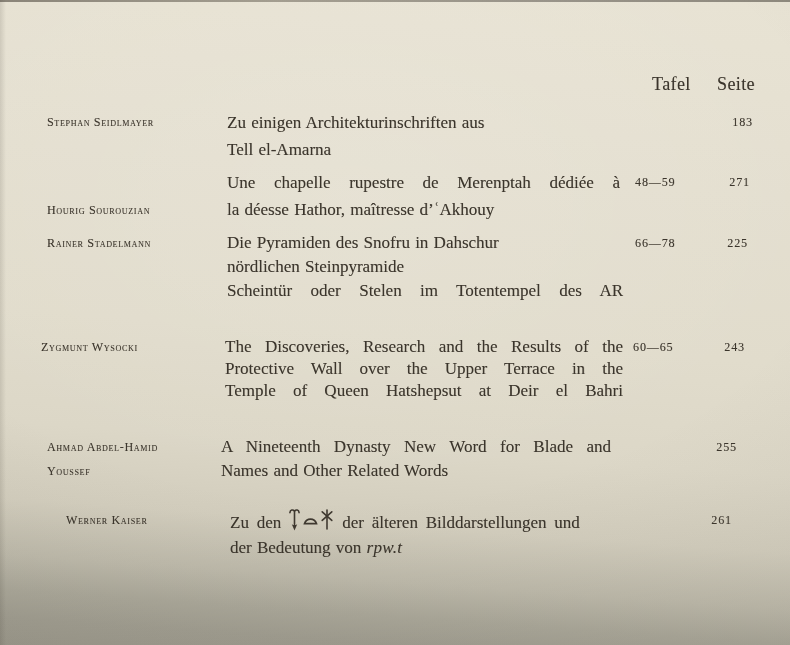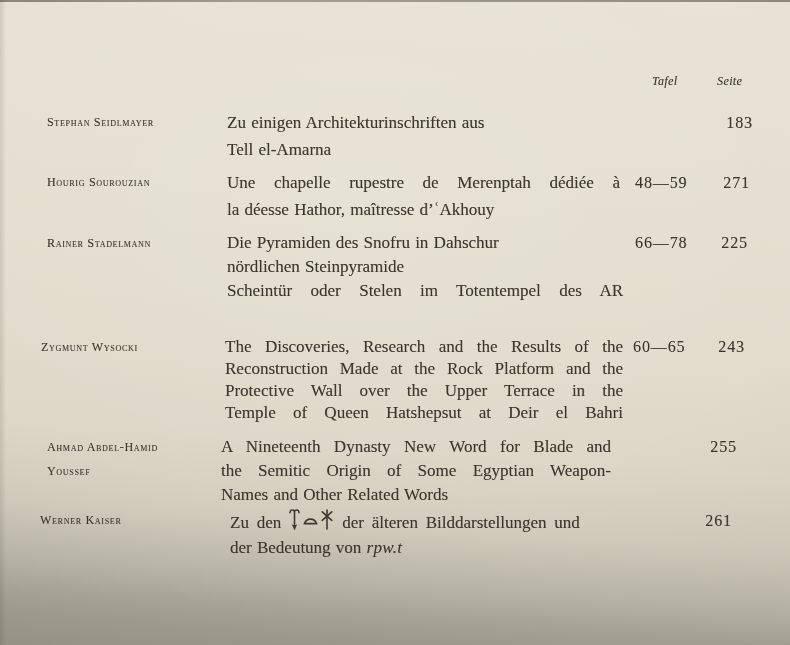--- a/index.html
+++ b/index.html
@@ -20,44 +20,44 @@
   .top-edge{
     position:absolute;top:0;left:0;width:790px;height:2px;
     background:linear-gradient(90deg,#6b655a, #8c8679 35%, #7e7970 70%, #6f6a60);
     opacity:.75;
   }
   .left-edge{
     position:absolute;top:0;left:0;width:6px;height:645px;
     background:linear-gradient(90deg,rgba(62,57,47,0.14),rgba(62,57,47,0));
   }
 
-  .hdr{position:absolute;font-size:12px;letter-spacing:0.4px;font-style:italic;}
+  .hdr{position:absolute;font-size:18px;letter-spacing:0.4px;}
   .tafel-h{left:652px;top:74px;}
   .seite-h{left:717px;top:74px;}
 
   .entry{position:absolute;left:0;width:790px;}
   .author{position:absolute;top:0;font-size:12px;font-variant:small-caps;
           letter-spacing:0.7px;white-space:nowrap;}
   .title{position:absolute;top:0;font-size:17px;word-spacing:1px;}
   .line{min-height:1em;}
   .jl{text-align:justify;text-align-last:justify;}
   .ws4{word-spacing:4px;}
-  .num{position:absolute;top:0;font-size:16px;letter-spacing:0.9px;
+  .num{position:absolute;top:0;font-size:12px;letter-spacing:0.9px;
        font-feature-settings:"onum" 1;white-space:nowrap;}
   .tafel{width:60px;}
   .seite{width:60px;text-align:right;}
   .it{font-style:italic;letter-spacing:0.3px;margin-top:22px;}
 
   
   #e1{top:109px;line-height:27px;} #e1 .author{left:47px;} #e1 .title{left:227px;width:393px;} #e1 .seite{left:693px;}
-  #e2{top:169px;line-height:27px;} #e2 .author{left:47px;} #e2 .title{left:227px;width:393px;} #e2 .tafel{left:635px;} #e2 .seite{left:690px;}
+  #e2{top:169px;line-height:27px;} #e2 .author{left:47px;margin-top:28px;} #e2 .title{left:227px;width:393px;} #e2 .tafel{left:635px;} #e2 .seite{left:690px;}
   #e3{top:231px;line-height:24px;} #e3 .author{left:47px;} #e3 .title{left:227px;width:396px;} #e3 .tafel{left:635px;} #e3 .seite{left:688px;}
   #e4{top:336px;line-height:22px;} #e4 .author{left:41px;} #e4 .title{left:225px;width:398px;} #e4 .tafel{left:633px;} #e4 .seite{left:685px;}
   #e5{top:435px;line-height:24px;} #e5 .author{left:47px;} #e5 .title{left:221px;width:390px;} #e5 .seite{left:677px;}
-  #e6{top:508px;line-height:25px;} #e6 .author{left:40px;} #e6 .title{left:230px;width:396px;} #e6 .seite{left:672px;}
+  #e6{top:508px;line-height:25px;} #e6 .author{left:66px;} #e6 .title{left:230px;width:396px;} #e6 .seite{left:672px;}
 
   .kline{word-spacing:3.5px;white-space:nowrap;}
   .glyphs{display:inline-block;margin:0 8px 0 7px;vertical-align:baseline;}
   .g{display:inline-block;}
   .g svg{display:block;}
   .g1{vertical-align:-3px;margin-right:2px;}
   .g2{vertical-align:3px;margin-right:2px;}
   .g3{vertical-align:-2px;}
   .stroke{stroke:#3f3930;stroke-width:1.6;fill:none;stroke-linecap:round;}
   .fillg{fill:#3f3930;stroke:none;}
@@ -107,36 +107,34 @@
     <div class="num tafel">66—78</div>
     <div class="num seite">225</div>
   </div>
 
   <div class="entry" id="e4">
     <div class="author">
       <div>Zygmunt Wysocki</div>
     </div>
     <div class="title">
       <div class="line jl">The Discoveries, Research and the Results of the</div>
-      <div class="line jl">Reconstruction Made at the Rock Platform and the</div>
       <div class="line jl">Protective Wall over the Upper Terrace in the</div>
       <div class="line jl">Temple of Queen Hatshepsut at Deir el Bahri</div>
     </div>
     <div class="num tafel">60—65</div>
     <div class="num seite">243</div>
   </div>
 
   <div class="entry" id="e5">
     <div class="author">
       <div>Ahmad Abdel-Hamid</div>
       <div>Youssef</div>
     </div>
     <div class="title">
       <div class="line jl">A Nineteenth Dynasty New Word for Blade and</div>
-      <div class="line jl">the Semitic Origin of Some Egyptian Weapon-</div>
       <div class="line">Names and Other Related Words</div>
     </div>
     <div class="num seite">255</div>
   </div>
 
   <div class="entry" id="e6">
     <div class="author">
       <div>Werner Kaiser</div>
     </div>
     <div class="title">

